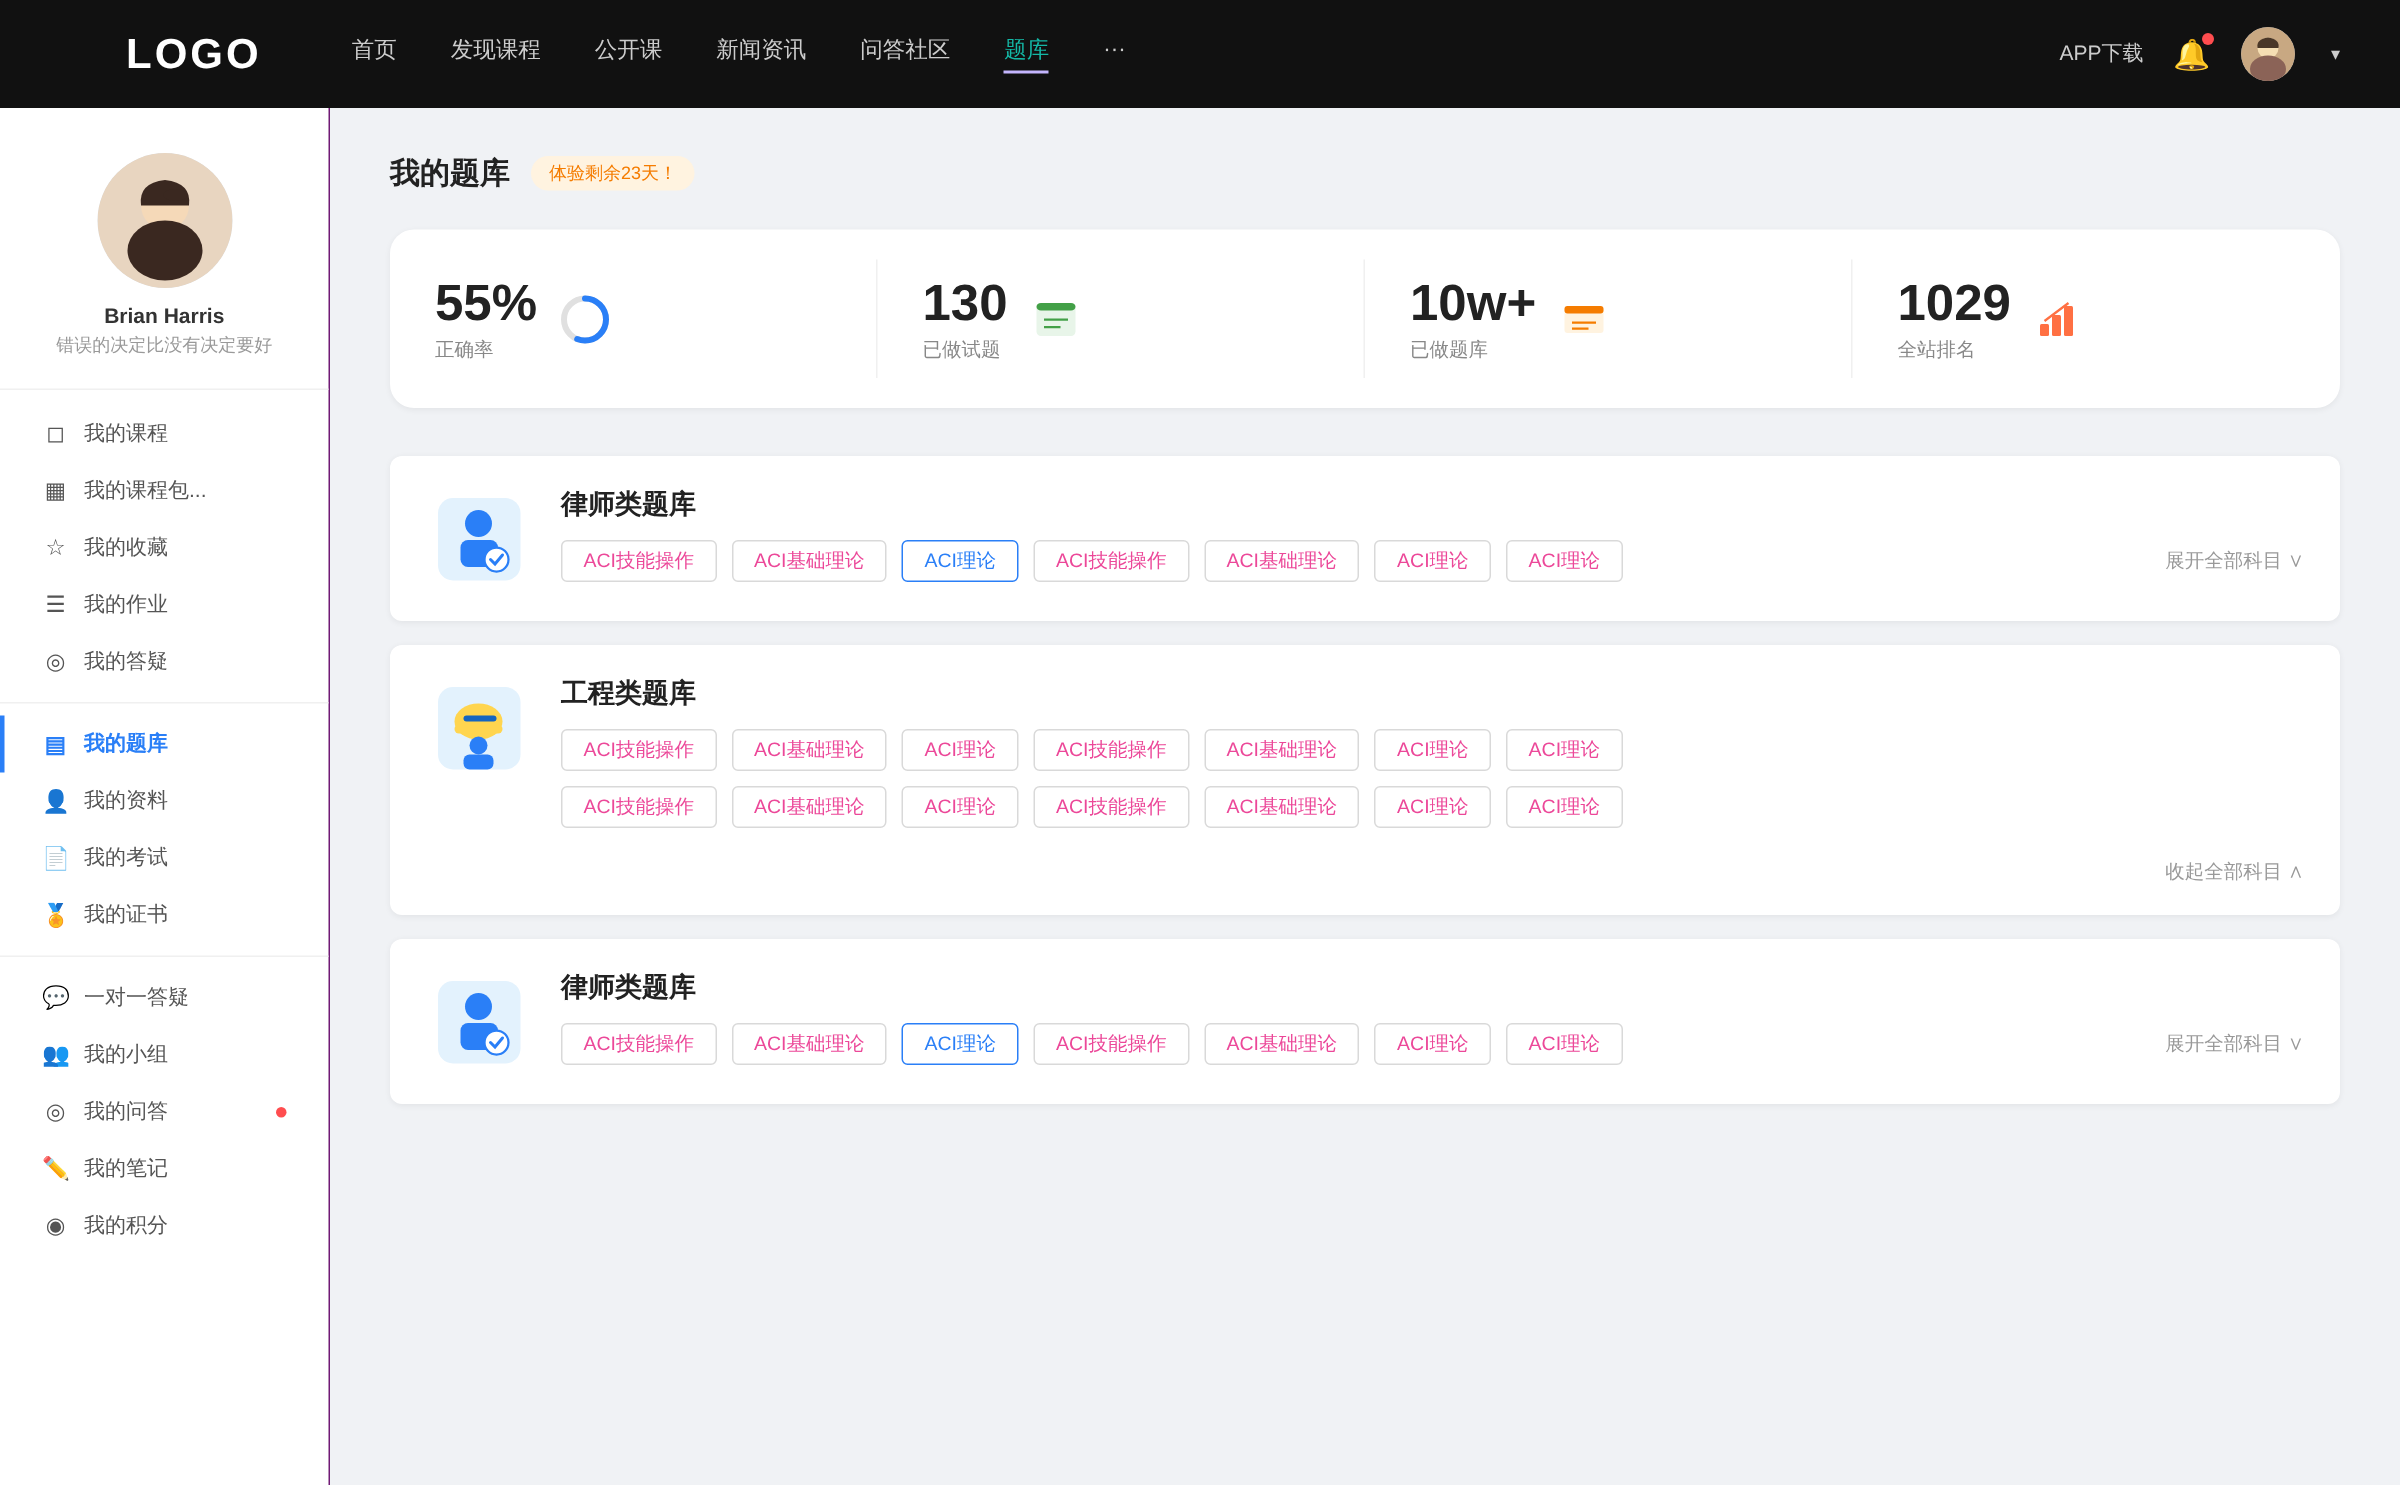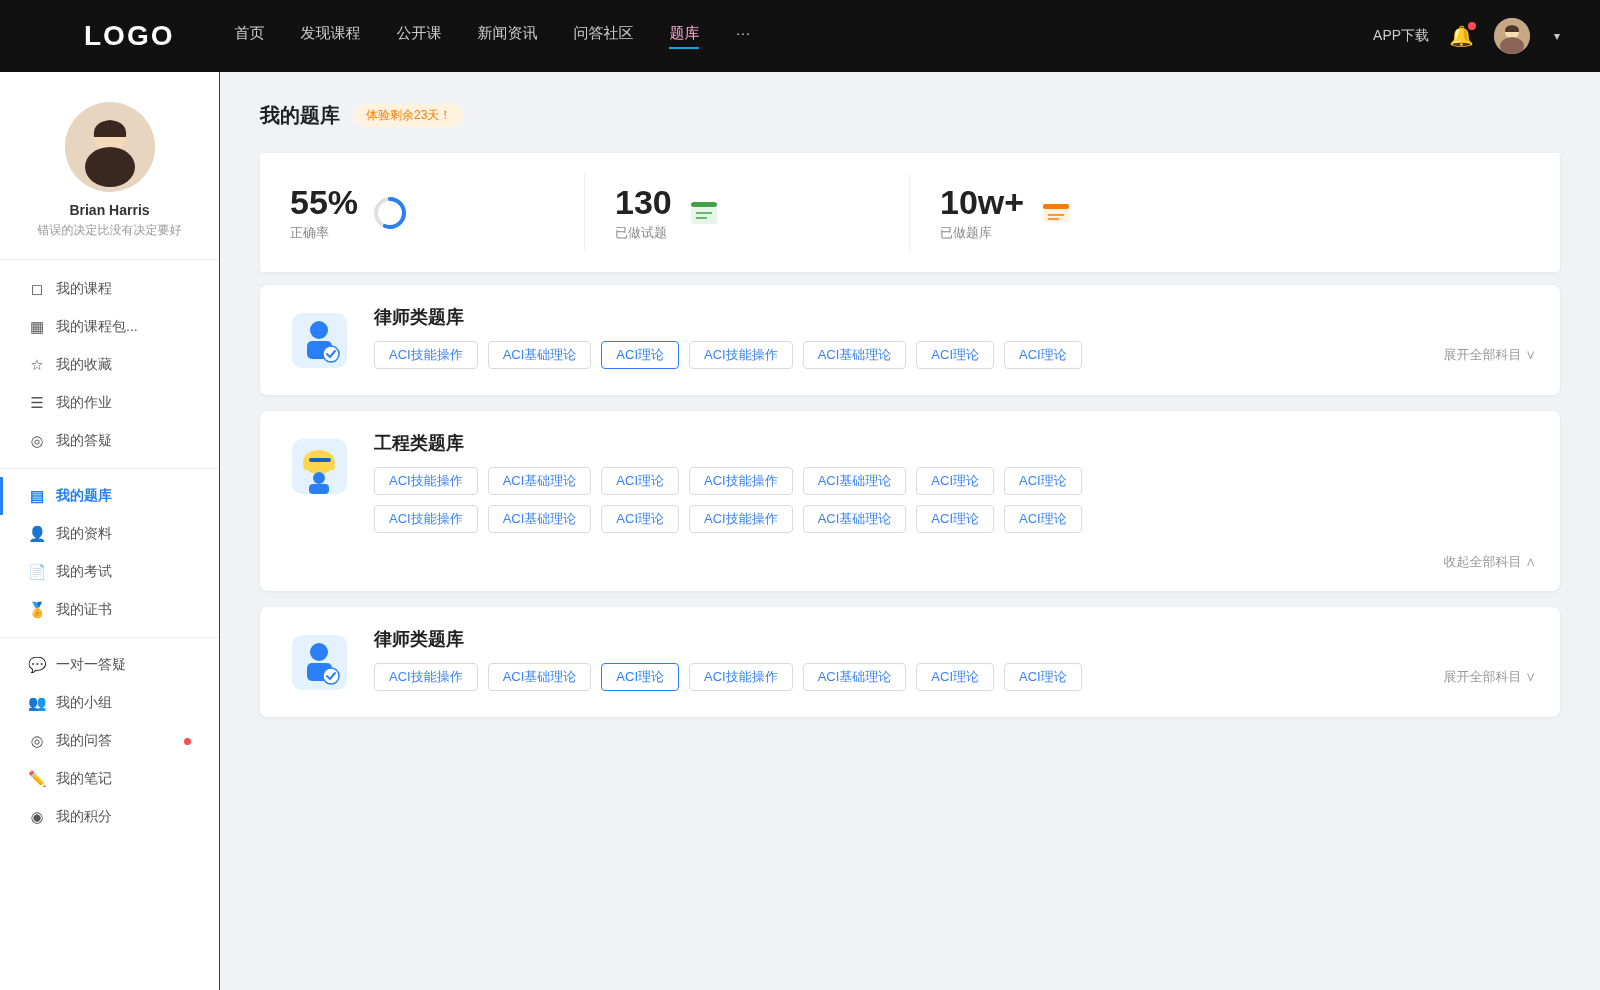--- a/index.html
+++ b/index.html
@@ -7,21 +7,21 @@
 
     
     .navbar {
       background: #111; color: #fff; height: 72px;
       display: flex; align-items: center; padding: 0 40px;
       position: fixed; top: 0; left: 0; right: 0; z-index: 100;
     }
     .nav-logo { font-size: 28px; font-weight: 900; letter-spacing: 2px; margin-right: 60px; color: #fff; margin-left: 44px; }
     .nav-links { display: flex; gap: 36px; flex: 1; }
     .nav-link { color: #ccc; font-size: 15px; cursor: pointer; padding-bottom: 4px; }
-    .nav-link.active { color: #f9a8d4; border-bottom: 2px solid #0ea5e9; }
+    .nav-link.active { color: #14b8a6; border-bottom: 2px solid #c4b5fd; }
     .nav-right { display: flex; align-items: center; gap: 20px; }
     .nav-app-download { font-size: 14px; color: #ccc; cursor: pointer; }
     .nav-bell { position: relative; cursor: pointer; }
     .nav-bell-icon { font-size: 20px; color: #fff; }
     .nav-bell-dot { position: absolute; top: -2px; right: -2px; width: 8px; height: 8px; background: #ff4d4f; border-radius: 50%; }
     .nav-avatar { width: 36px; height: 36px; border-radius: 50%; background: #aaa; overflow: hidden; cursor: pointer; }
     .nav-dropdown { color: #ccc; cursor: pointer; font-size: 12px; margin-left: 4px; }
 
     
     .page-wrapper { display: flex; margin-top: 72px; min-height: calc(990px - 72px); }
@@ -61,22 +61,22 @@
     .page-title-row { display: flex; align-items: center; gap: 14px; margin-bottom: 24px; }
     .page-title { font-size: 20px; font-weight: 700; color: #222; }
     .trial-badge {
       background: #fff3e0; color: #f57c00; font-size: 12px;
       padding: 3px 12px; border-radius: 20px; font-weight: 500;
     }
 
     
     .stats-row {
       display: grid; grid-template-columns: repeat(4, 1fr);
-      background: #fff; border-radius: 4px; padding: 20px 0;
-      margin-bottom: 13px; box-shadow: 0 1px 4px rgba(0,0,0,0.06);
+      background: #fff; border-radius: 16px; padding: 20px 0;
+      margin-bottom: 32px; box-shadow: 0 1px 4px rgba(0,0,0,0.06);
     }
     .stat-item {
       display: flex; align-items: center; gap: 14px;
       padding: 10px 30px;
       border-right: 1px solid #f0f0f0;
     }
     .stat-item:last-child { border-right: none; }
     .stat-text-group {}
     .stat-value { font-size: 34px; font-weight: 700; color: #222; }
     .stat-label { font-size: 13px; color: #888; margin-top: 2px; }
@@ -94,21 +94,21 @@
     .qbank-card {
       background: #fff; border-radius: 8px; margin-bottom: 16px;
       padding: 20px 24px; box-shadow: 0 1px 4px rgba(0,0,0,0.06);
     }
     .qbank-header { display: flex; align-items: flex-start; gap: 20px; }
     .qbank-icon { width: 70px; height: 70px; flex-shrink: 0; display: flex; align-items: center; justify-content: center; }
     .qbank-body { flex: 1; }
     .qbank-title { font-size: 18px; font-weight: 700; color: #222; margin-bottom: 12px; }
     .tags-row { display: flex; flex-wrap: wrap; gap: 10px; align-items: center; }
     .tag {
-      border: 1px solid #d9d9d9; color: #3b82f6; font-size: 13px;
+      border: 1px solid #d9d9d9; color: #ec4899; font-size: 13px;
       padding: 4px 14px; border-radius: 4px; cursor: pointer;
       white-space: nowrap;
     }
     .tag.active { border-color: #2a7ff7; color: #2a7ff7; }
     .expand-link { color: #999; font-size: 13px; cursor: pointer; margin-left: auto; white-space: nowrap; align-self: center; }
     .tags-row-second { margin-top: 10px; }
     .collapse-row { display: flex; justify-content: flex-end; margin-top: 20px; }
     .collapse-link { color: #999; font-size: 13px; cursor: pointer; }
   </style>
 </head>
@@ -263,20 +263,34 @@
         </div>
         <div class="stat-icon">
           <svg width="30" height="30" viewBox="0 0 30 30">
             <rect x="2" y="6" width="26" height="18" rx="2" fill="#fff3e0"></rect>
             <rect x="2" y="6" width="26" height="5" rx="2" fill="#f57c00"></rect>
             <line x1="7" y1="17" x2="23" y2="17" stroke="#f57c00" stroke-width="1.5"></line>
             <line x1="7" y1="21" x2="18" y2="21" stroke="#f57c00" stroke-width="1.5"></line>
           </svg>
         </div>
       </div>
+      <div class="stat-item">
+        <div class="stat-text-group">
+          <div class="stat-value">1029</div>
+          <div class="stat-label">全站排名</div>
+        </div>
+        <div class="stat-icon">
+          <svg width="30" height="30" viewBox="0 0 30 30">
+            <rect x="2" y="18" width="6" height="8" fill="#ff7043" rx="1"></rect>
+            <rect x="10" y="12" width="6" height="14" fill="#ff7043" rx="1"></rect>
+            <rect x="18" y="6" width="6" height="20" fill="#ff7043" rx="1"></rect>
+            <polyline points="5,16 13,10 21,4" fill="none" stroke="#ff7043" stroke-width="1.5"></polyline>
+          </svg>
+        </div>
+      </div>
     </div>
 
 
     <div class="qbank-card">
       <div class="qbank-header">
         <div class="qbank-icon">
           <svg width="65" height="65" viewBox="0 0 65 65">
             <rect x="5" y="5" width="55" height="55" rx="10" fill="#e3f2fd"></rect>
 
             <circle cx="32" cy="22" r="9" fill="#2a7ff7"></circle>

